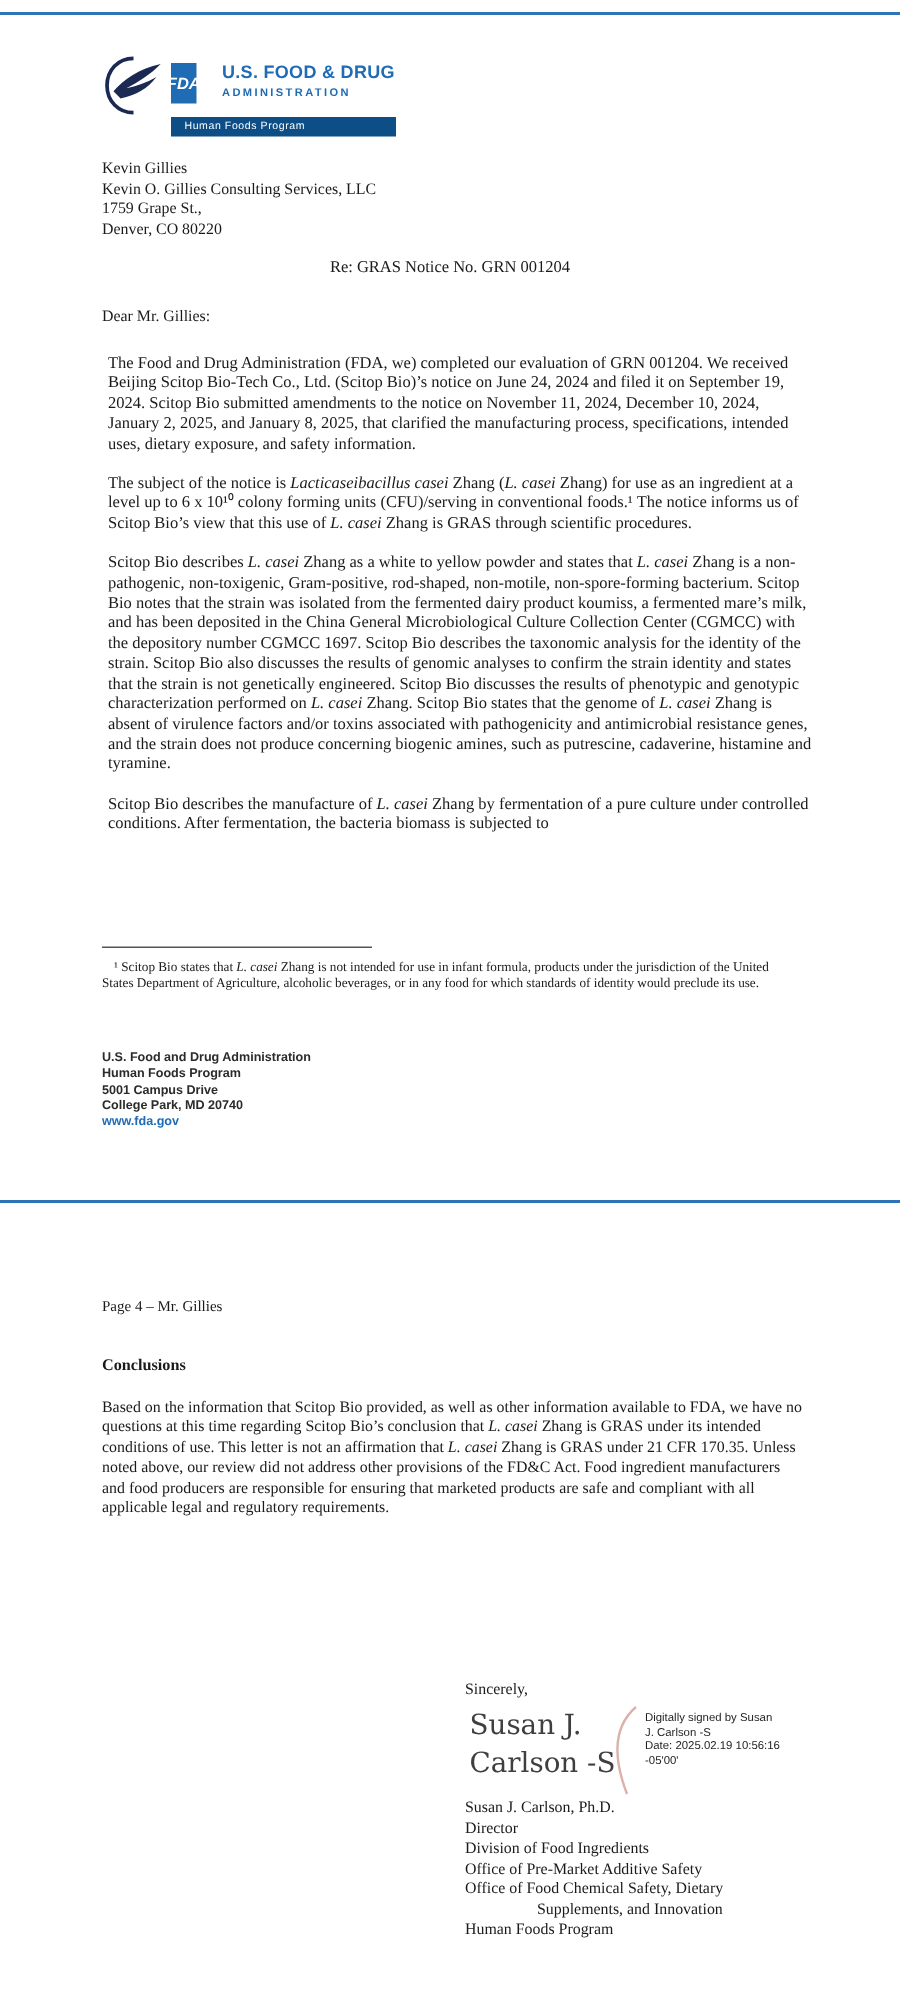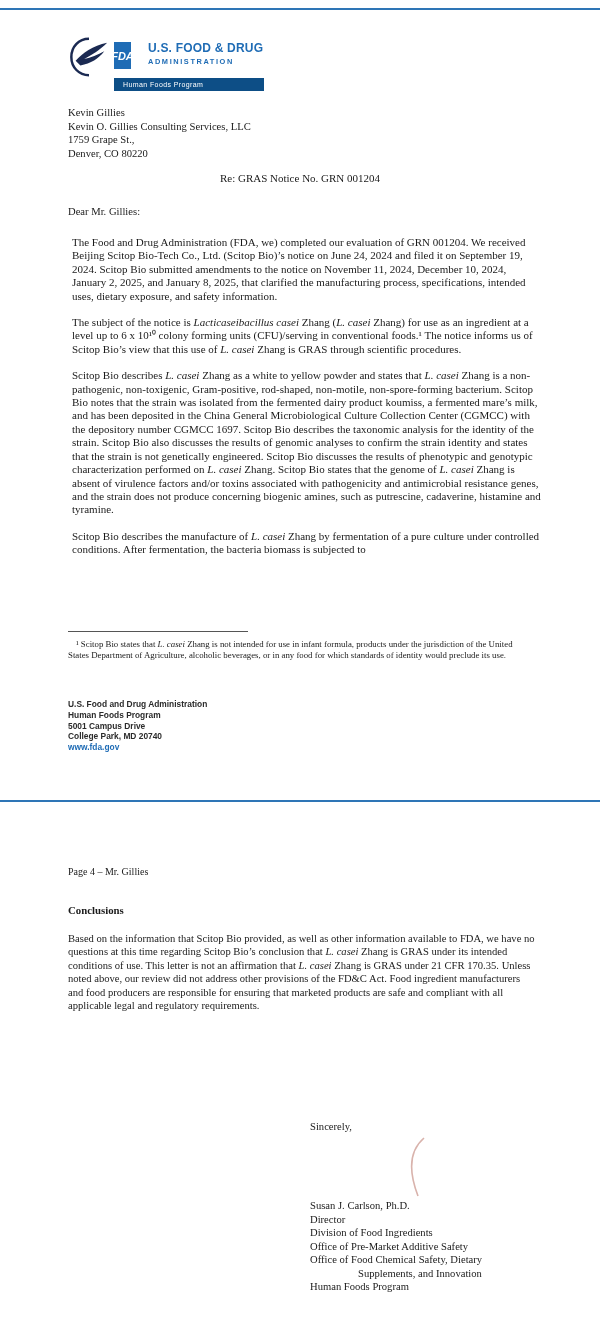--- a/index.html
+++ b/index.html
@@ -138,25 +138,35 @@
   <div class="page-label">Page 4 – Mr. Gillies</div>
 
   <div class="conclusions-heading">Conclusions</div>
 
   <div class="conclusions-body">
     <p><span>Based on the information that Scitop Bio provided, as well as other information available to FDA, we have no questions at this time regarding Scitop Bio’s conclusion that </span><i>L. casei</i><span> Zhang is GRAS under its intended conditions of use. This letter is not an affirmation that </span><i>L. casei</i><span> Zhang is GRAS under 21 CFR 170.35. Unless noted above, our review did not address other provisions of the FD&amp;C Act. Food ingredient manufacturers and food producers are responsible for ensuring that marketed products are safe and compliant with all applicable legal and regulatory requirements.</span></p>
   </div>
 
   <div class="closing">Sincerely,</div>
 
+  <div class="sig-name">
+    <div>Susan J.</div>
+    <div>Carlson -S</div>
+  </div>
 
   <svg class="sig-curve" viewBox="0 0 26 62" aria-hidden="true">
     <path d="M20 2 C6 14 4 34 14 60" fill="none" stroke="#d9b3ac" stroke-width="1.6"></path>
   </svg>
 
+  <div class="sig-note">
+      <div>Digitally signed by Susan</div>
+      <div>J. Carlson -S</div>
+      <div>Date: 2025.02.19 10:56:16</div>
+      <div>-05'00'</div>
+    </div>
 
   <div class="sig-block">
       <div>Susan J. Carlson, Ph.D.</div>
       <div>Director</div>
       <div>Division of Food Ingredients</div>
       <div>Office of Pre-Market Additive Safety</div>
       <div>Office of Food Chemical Safety, Dietary</div>
       <div>Supplements, and Innovation</div>
       <div>Human Foods Program</div>
     </div>

